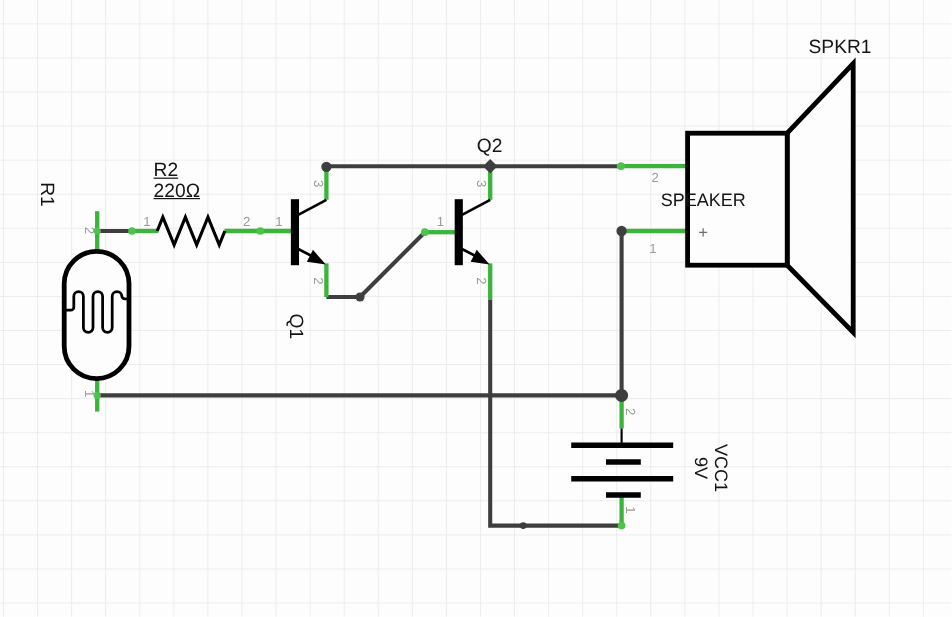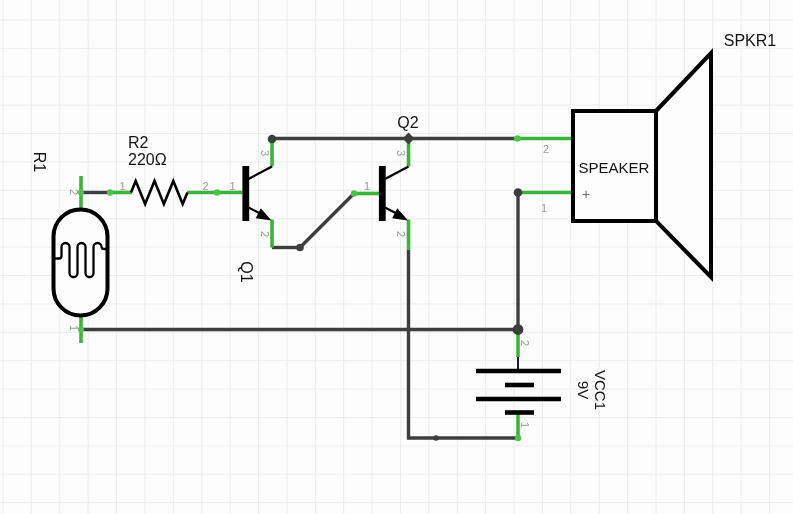--- a/index.html
+++ b/index.html
@@ -13,21 +13,21 @@
     background-position:2.5px 19.5px;
     font-family:"Liberation Sans",sans-serif;
   }
   .schematic-svg{position:absolute;left:0;top:0;}
   .lbl{
     position:absolute;color:#141414;font-size:16px;line-height:17px;
     white-space:nowrap;transform:translate(-50%,-50%);
   }
   .lbl.rot{transform:translate(-50%,-50%) rotate(90deg);}
   .lbl.small{font-size:15px;}
-  .lbl.left-anchor{transform:none;}
+  .lbl.left-anchor{transform:none;text-decoration:underline;}
   .pin{
     position:absolute;color:#9b9b9b;font-size:11px;line-height:11px;
     white-space:nowrap;transform:translate(-50%,-50%);
   }
   .pin.rot{transform:translate(-50%,-50%) rotate(90deg);}
   .plus{color:#6e6e6e;font-size:14px;}
   .vcc-block{text-align:center;}
 </style>
 </head>
 <body>
@@ -123,23 +123,23 @@
 
   <div class="lbl left-anchor" style="left:128px;top:134px">
     <div>R2</div>
     <div>220Ω</div>
   </div>
 
   <span class="lbl rot" style="left:246px;top:272px">Q1</span>
 
   <span class="lbl" style="left:408px;top:122px">Q2</span>
 
-  <span class="lbl" style="left:750px;top:40px">SPKR1</span>
+  <span class="lbl" style="left:700px;top:40px">SPKR1</span>
 
-  <span class="lbl small" style="left:614px;top:167px">SPEAKER</span>
+  <span class="lbl small" style="left:586px;top:167px">SPEAKER</span>
 
   <span class="lbl plus" style="left:586px;top:194px">+</span>
 
   <div class="lbl small rot vcc-block" style="left:592px;top:390px">
     <div>VCC1</div>
     <div>9V</div>
   </div>
 
   <span class="pin rot" style="left:72.5px;top:192px">2</span>
   <span class="pin rot" style="left:72.5px;top:328px">1</span>

